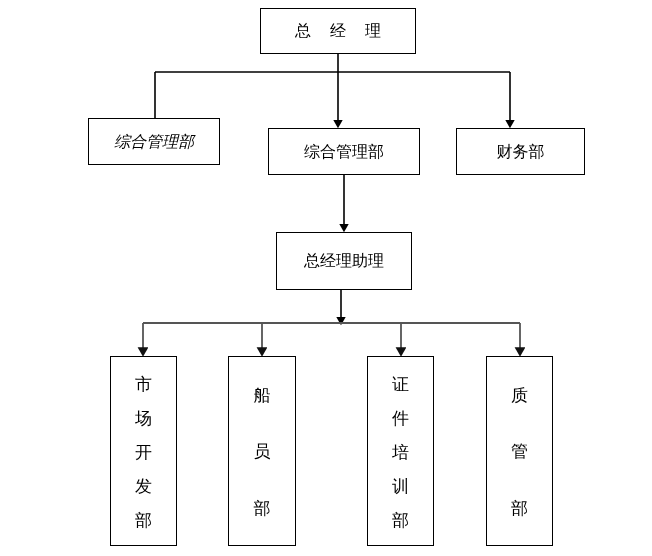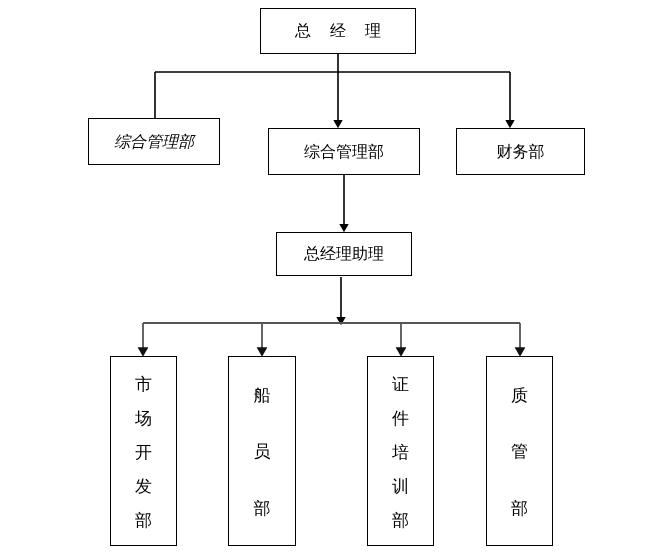--- a/index.html
+++ b/index.html
@@ -139,21 +139,21 @@
   </div>
 
   <div class="node horizontal" style="left:268px; top:128px; width:152px; height:47px;">
     <span class="node-label">综合管理部</span>
   </div>
 
   <div class="node horizontal" style="left:456px; top:128px; width:129px; height:47px;">
     <span class="node-label">财务部</span>
   </div>
 
-  <div class="node horizontal" style="left:276px; top:232px; width:136px; height:44px;">
+  <div class="node horizontal" style="left:276px; top:232px; width:136px; height:58px;">
     <span class="node-label">总经理助理</span>
   </div>
 
   <div class="node vertical" style="left:110px; top:356px; width:67px; height:190px;">
     <span class="node-label">
         <span class="vchar">市</span>
         <span class="vchar">场</span>
         <span class="vchar">开</span>
         <span class="vchar">发</span>
         <span class="vchar">部</span>

